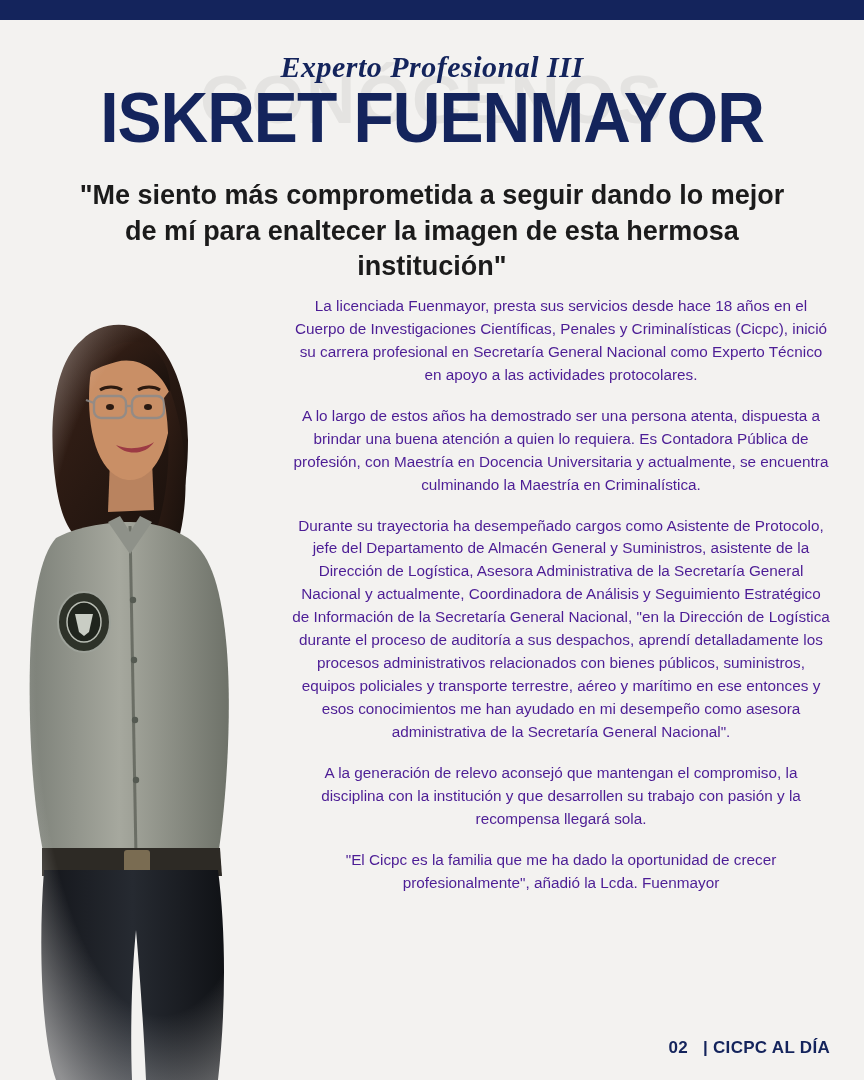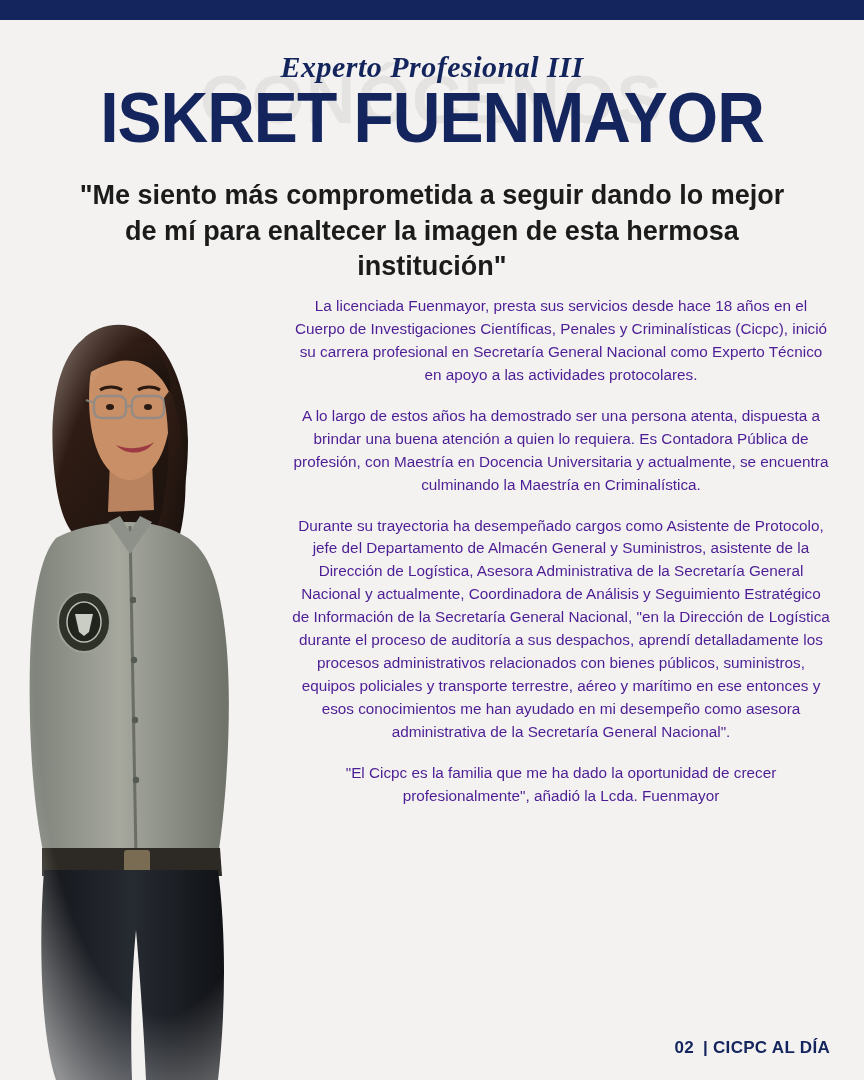--- a/index.html
+++ b/index.html
@@ -108,21 +108,21 @@
   .body-col p.last { margin-bottom: 0; }
   .footer {
     position: absolute;
     right: 34px;
     bottom: 22px;
     font-weight: 700;
     font-size: 17px;
     color: #14245c;
     letter-spacing: 0.3px;
   }
-  .footer .pg { margin-right: 4px; }
+  .footer .pg { margin-right: 10px; }
 </style>
 </head>
 <body>
 
 <div class="page">
 
   <div class="top-bar"></div>
 
   <div class="watermark">CONÓCENOS</div>
 
@@ -201,20 +201,21 @@
       <path d="M32 600 C26 680 30 770 44 810 L120 810 C118 760 120 700 124 660 C128 706 132 764 134 810 L206 810 C214 740 214 662 206 600 Z" fill="url(#pants)"></path>
 
       <rect x="0" y="0" width="300" height="810" fill="url(#fade)" opacity="0.55"></rect>
     </svg>
   </div>
 
   <div class="body-col">
     <p>La licenciada Fuenmayor, presta sus servicios desde hace 18 años en el Cuerpo de Investigaciones Científicas, Penales y Criminalísticas (Cicpc), inició su carrera profesional en Secretaría General Nacional como Experto Técnico en apoyo a las actividades protocolares.</p>
     <p>A lo largo de estos años ha demostrado ser una persona atenta, dispuesta a brindar una buena atención a quien lo requiera. Es Contadora Pública de profesión, con Maestría en Docencia Universitaria y actualmente, se encuentra culminando la Maestría en Criminalística.</p>
     <p>Durante su trayectoria ha desempeñado cargos como Asistente de Protocolo, jefe del Departamento de Almacén General y Suministros, asistente de la Dirección de Logística, Asesora Administrativa de la Secretaría General Nacional y actualmente, Coordinadora de Análisis y Seguimiento Estratégico de Información de la Secretaría General Nacional, "en la Dirección de Logística durante el proceso de auditoría a sus despachos, aprendí detalladamente los procesos administrativos relacionados con bienes públicos, suministros, equipos policiales y transporte terrestre, aéreo y marítimo en ese entonces y esos conocimientos me han ayudado en mi desempeño como asesora administrativa de la Secretaría General Nacional".</p>
+    <p>A la generación de relevo aconsejó que mantengan el compromiso, la disciplina con la institución y que desarrollen su trabajo con pasión y la recompensa llegará sola.</p>
     <p class="last">"El Cicpc es la familia que me ha dado la oportunidad de crecer profesionalmente", añadió la Lcda. Fuenmayor</p>
   </div>
 
   <div class="footer">
     <span class="pg">02</span>
     <span>|</span>
     <span>CICPC AL DÍA</span>
   </div>
 
 </div>

